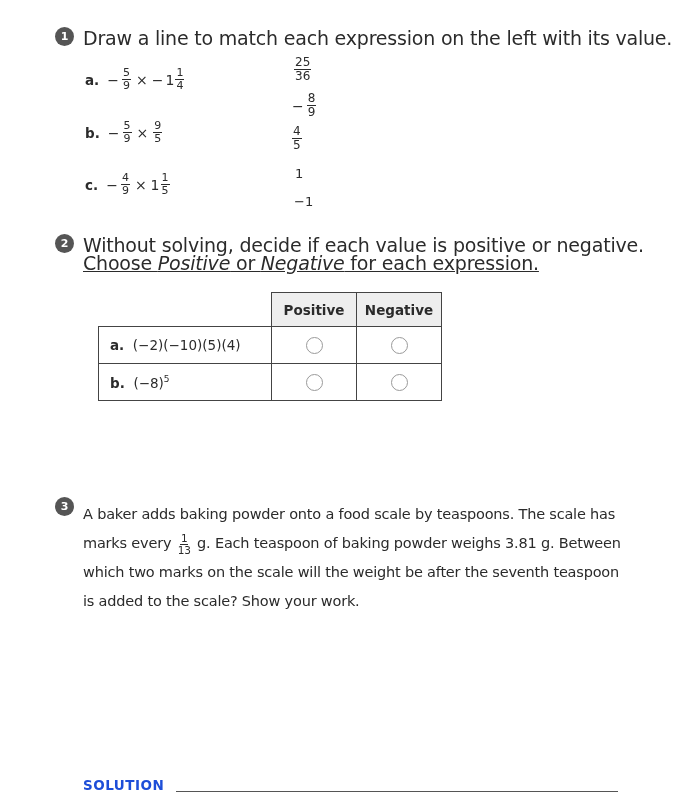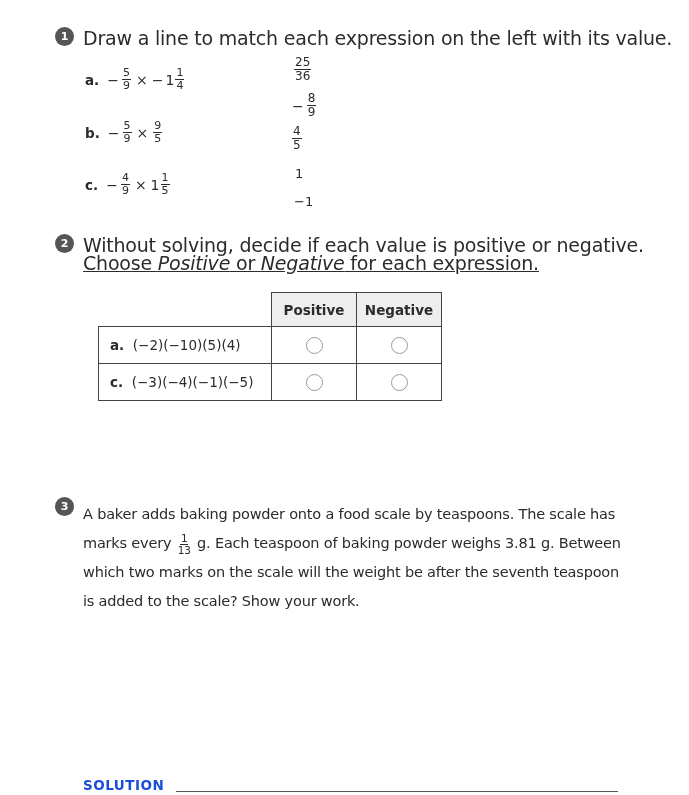--- a/index.html
+++ b/index.html
@@ -130,21 +130,21 @@
     <th class="blank"></th>
     <th>Positive</th>
     <th>Negative</th>
   </tr>
   <tr>
     <td class="expr"><b>a.</b>&nbsp; <span>(−2)(−10)(5)(4)</span></td>
     <td class="c1"><span class="radio"></span></td>
     <td class="c2"><span class="radio"></span></td>
   </tr>
   <tr>
-    <td class="expr"><b>c.</b>&nbsp; <span>(−3)(−4)(−1)(−5)</span></td>
+    <td class="expr"><b>b.</b>&nbsp; <span>(−8)</span><sup>5</sup></td>
     <td class="c1"><span class="radio"></span></td>
     <td class="c2"><span class="radio"></span></td>
   </tr>
 </tbody>
   </table>
 
 <div class="qnum" style="left:55px; top:497px;">3</div>
 <div class="p3">
   <span>A baker adds baking powder onto a food scale by teaspoons. The scale has marks every </span><span class="frac">
       <span class="num">1</span>

